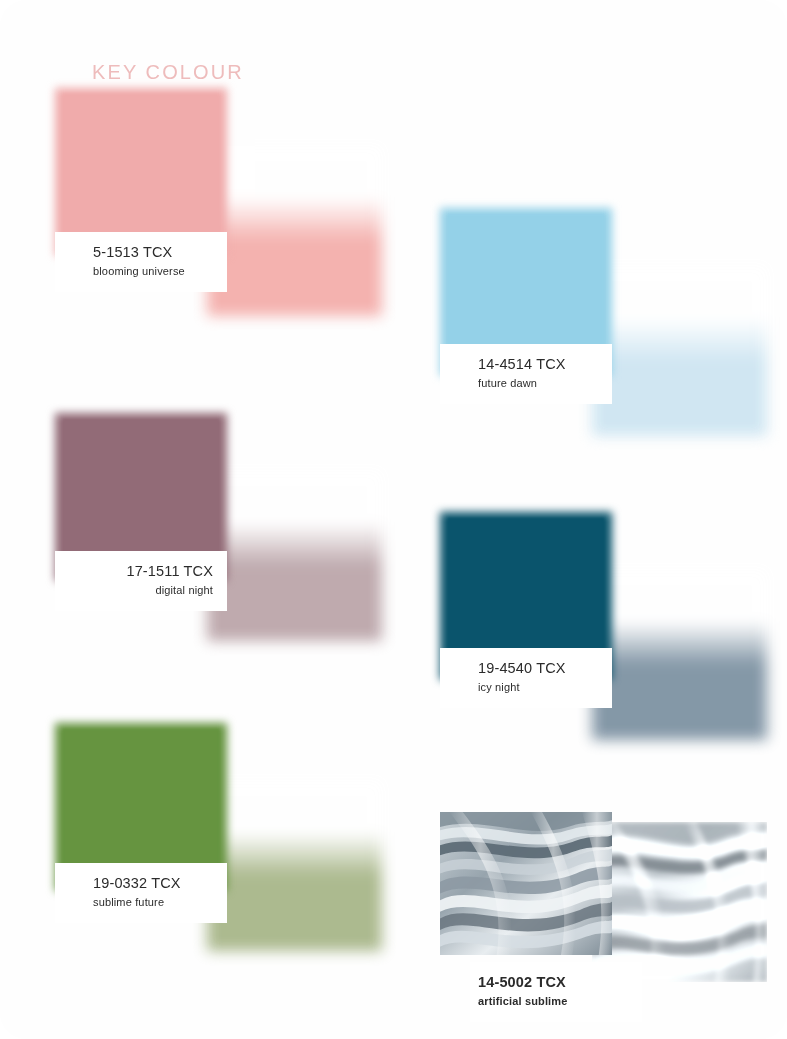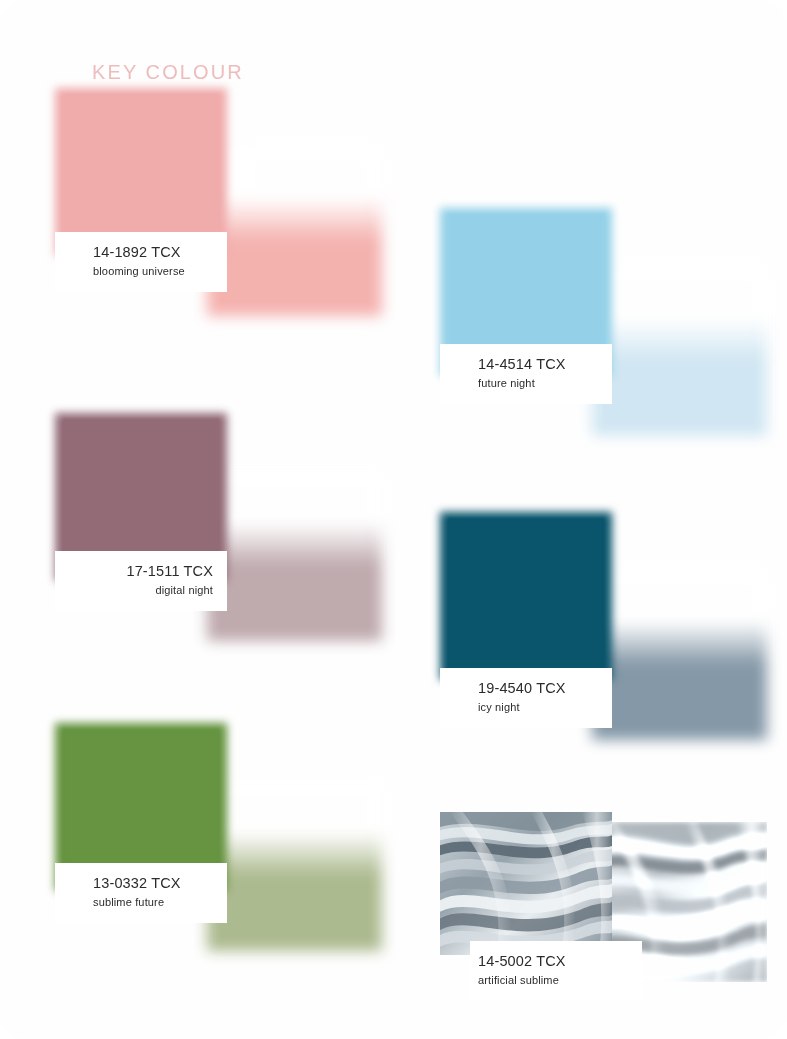--- a/index.html
+++ b/index.html
@@ -120,57 +120,57 @@
 <div id="board" style="width: 787px; height: 1039px; background: rgb(254, 254, 254);">
 
   <div id="key-colour-title" style="color: rgb(238, 188, 188);">KEY COLOUR</div>
 
   <div id="swatch-container">
       <div class="swatch-tile" style="left: 55px; top: 88px;">
         <div class="swatch-secondary" style="background: linear-gradient(rgb(255, 255, 255) 0%, rgb(255, 255, 255) 30%, rgb(244, 176, 173) 56%, rgb(244, 176, 173) 100%);"></div>
         <div class="swatch-main" style="background: rgb(240, 171, 171);"></div>
         <div class="swatch-main-core" style="background: rgb(240, 171, 171);"></div>
         <div class="swatch-label" style="top: 144px; left: 0px; padding-left: 38px;">
-          <div class="swatch-code">14-1892 TCX</div>
+          <div class="swatch-code">5-1513 TCX</div>
           <div class="swatch-name">blooming universe</div>
         </div>
       </div>
       <div class="swatch-tile" style="left: 440px; top: 208px;">
         <div class="swatch-secondary" style="background: linear-gradient(rgb(255, 255, 255) 0%, rgb(255, 255, 255) 30%, rgb(207, 230, 242) 56%, rgb(207, 230, 242) 100%);"></div>
         <div class="swatch-main" style="background: rgb(148, 209, 232);"></div>
         <div class="swatch-main-core" style="background: rgb(148, 209, 232);"></div>
         <div class="swatch-label" style="top: 136px; left: 0px; padding-left: 38px;">
           <div class="swatch-code">14-4514 TCX</div>
-          <div class="swatch-name">future night</div>
+          <div class="swatch-name">future dawn</div>
         </div>
       </div>
       <div class="swatch-tile" style="left: 55px; top: 413px;">
         <div class="swatch-secondary" style="background: linear-gradient(rgb(255, 255, 255) 0%, rgb(255, 255, 255) 30%, rgb(189, 168, 172) 56%, rgb(189, 168, 172) 100%);"></div>
         <div class="swatch-main" style="background: rgb(146, 107, 119);"></div>
         <div class="swatch-main-core" style="background: rgb(146, 107, 119);"></div>
         <div class="swatch-label" style="top: 138px; left: 0px; padding-left: 38px; text-align: right;">
           <div class="swatch-code">17-1511 TCX</div>
           <div class="swatch-name">digital night</div>
         </div>
       </div>
       <div class="swatch-tile" style="left: 440px; top: 512px;">
         <div class="swatch-secondary" style="background: linear-gradient(rgb(255, 255, 255) 0%, rgb(255, 255, 255) 30%, rgb(129, 149, 165) 56%, rgb(129, 149, 165) 100%);"></div>
         <div class="swatch-main" style="background: rgb(10, 84, 108);"></div>
         <div class="swatch-main-core" style="background: rgb(10, 84, 108);"></div>
-        <div class="swatch-label" style="top: 136px; left: 0px; padding-left: 38px; margin-top: 20px;">
+        <div class="swatch-label" style="top: 136px; left: 0px; padding-left: 38px;">
           <div class="swatch-code">19-4540 TCX</div>
           <div class="swatch-name">icy night</div>
         </div>
       </div>
       <div class="swatch-tile" style="left: 55px; top: 723px;">
         <div class="swatch-secondary" style="background: linear-gradient(rgb(255, 255, 255) 0%, rgb(255, 255, 255) 30%, rgb(170, 184, 140) 56%, rgb(170, 184, 140) 100%);"></div>
         <div class="swatch-main" style="background: rgb(102, 148, 64);"></div>
         <div class="swatch-main-core" style="background: rgb(102, 148, 64);"></div>
         <div class="swatch-label" style="top: 140px; left: 0px; padding-left: 38px;">
-          <div class="swatch-code">13-0332 TCX</div>
+          <div class="swatch-code">19-0332 TCX</div>
           <div class="swatch-name">sublime future</div>
         </div>
       </div>
       <div class="swatch-tile" style="left: 440px; top: 812px;">
         <div class="metal-secondary">
           <svg class="metal-svg" viewBox="0 0 182 172" preserveAspectRatio="none" xmlns="http://www.w3.org/2000/svg">
             <defs>
               <linearGradient id="bgs5" x1="0" y1="0" x2="1" y2="1">
                 <stop offset="0%" stop-color="#cfd7dc"></stop>
                 <stop offset="35%" stop-color="#97a4ad"></stop>
@@ -219,20 +219,20 @@
             <path d="M0,74 C38,56 86,92 142,66 C166,55 174,62 182,58 L182,44 C174,48 166,42 142,54 C86,78 38,44 0,62 Z" fill="#c9d2d8" opacity="0.82"></path>
             <path d="M0,98 C36,78 84,116 144,88 C168,77 175,84 182,80 L182,64 C175,68 168,62 144,74 C84,100 36,64 0,84 Z" fill="#8c99a3" opacity="0.8799999999999999"></path>
             <path d="M0,120 C34,100 82,140 146,110 C170,99 176,106 182,102 L182,86 C176,90 170,84 146,96 C82,124 34,86 0,106 Z" fill="#eef2f4" opacity="0.94"></path>
             <path d="M0,142 C32,122 80,162 148,132 C171,121 177,128 182,124 L182,108 C177,112 171,106 148,118 C80,146 32,108 0,128 Z" fill="#66737d" opacity="0.82"></path>
             <path d="M0,162 C30,144 78,182 150,152 C172,142 178,148 182,145 L182,130 C178,133 172,128 150,138 C78,166 30,130 0,148 Z" fill="#d5dde2" opacity="0.8799999999999999"></path>
             <path d="M10,0 C40,45 70,90 60,172 L74,172 C84,90 54,45 24,0 Z" fill="url(#hlm5)" opacity="0.55"></path>
             <path d="M96,0 C120,50 140,100 128,172 L140,172 C152,100 132,50 108,0 Z" fill="url(#hlm5)" opacity="0.55"></path>
             <path d="M150,0 C166,55 176,110 168,172 L182,172 L182,0 Z" fill="url(#hlm5)" opacity="0.55"></path>
           </svg>
         </div>
-        <div class="swatch-label" style="top: 129px; left: 30px; padding-left: 8px;">
+        <div class="swatch-label" style="top: 150px; left: 30px; padding-left: 8px; font-weight: bold;">
           <div class="swatch-code">14-5002 TCX</div>
           <div class="swatch-name">artificial sublime</div>
         </div>
       </div>
     </div>
 
 </div>
 
 </body></html>

